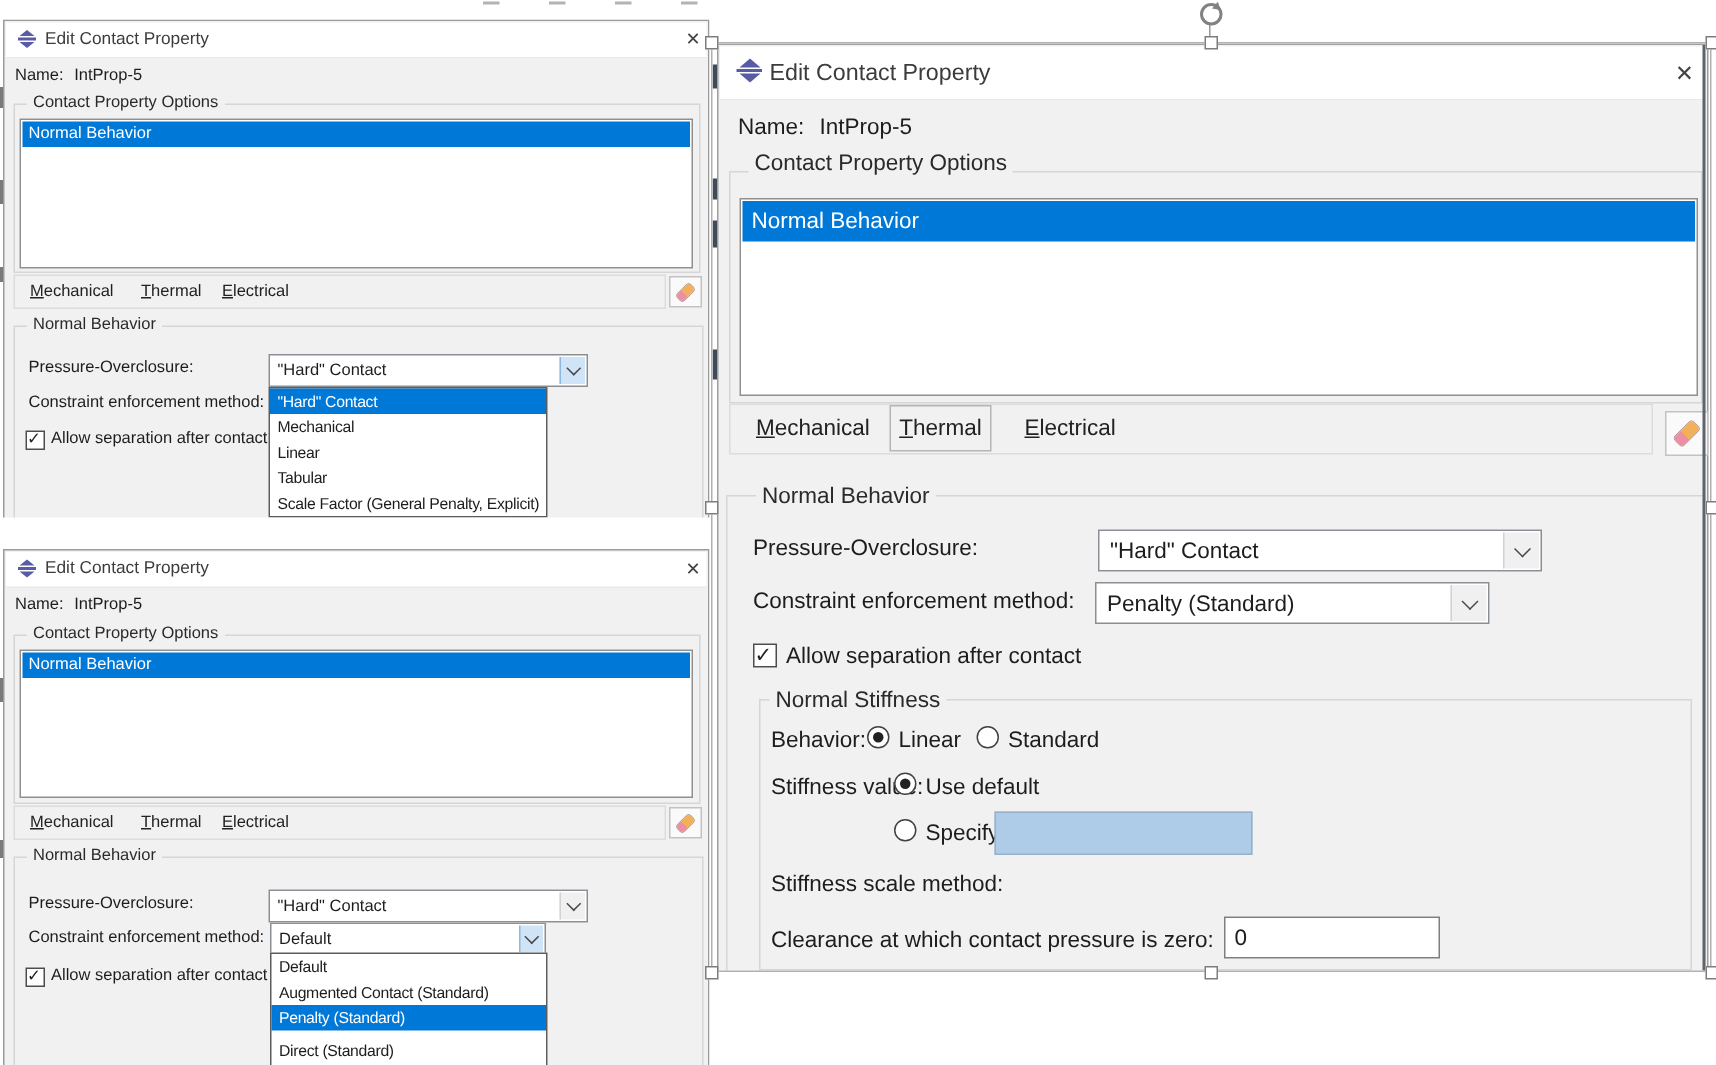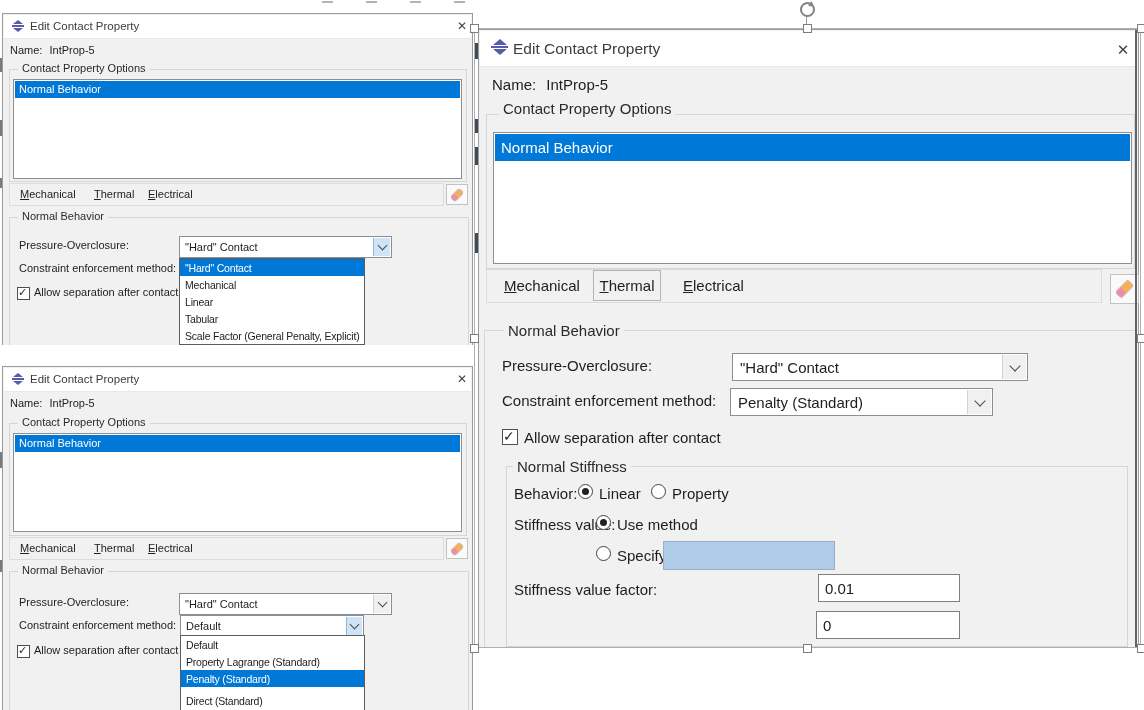--- a/index.html
+++ b/index.html
@@ -175,21 +175,21 @@
       <div class="combo" style="left:177px;top:248px;width:182px;height:20px;">
         <span class="val f11" style="padding-left:5px;">Default</span>
         <span class="carrow open" style="width:15px;">
             <span class="chev"></span>
           </span>
       </div>
       <span class="cb" style="left:14px;top:278px;width:11px;height:11px;font-size:11px;"></span>
       <span class="lbl f11" style="left:31px;top:277px;">Allow separation after contact</span>
       <div class="ddown" style="left:177px;top:268px;width:183px;">
         <div class="dditem f105" style="height:17px;">Default</div>
-        <div class="dditem f105" style="height:17px;">Property Lagrange (Standard)</div>
+        <div class="dditem f105" style="height:17px;">Augmented Contact (Standard)</div>
         <div class="dditem sel f105" style="height:17px;">Penalty (Standard)</div>
         <div class="dditem f105" style="height:28px;">Direct (Standard)</div>
       </div>
     </div>
   </div>
 
   <div class="dlgclip" style="left:475px;top:29px;width:665px;height:618px;">
 
     <div class="sliv" style="left:0;top:14px;width:5px;height:16px;"></div>
     <div class="sliv" style="left:0;top:90px;width:5px;height:14px;"></div>
@@ -243,37 +243,35 @@
       <span class="cb" style="left:23px;top:399px;width:14px;height:14px;font-size:14px;"></span>
       <span class="lbl f15" style="left:45px;top:399px;">Allow separation after contact</span>
 
       <span class="glabel f15" style="left:34px;top:428px;">Normal Stiffness</span>
       <div class="gbox" style="left:27px;top:436px;width:620px;height:179px;"></div>
 
       <span class="lbl f15" style="left:35px;top:455px;">Behavior:</span>
       <span class="rad sel" style="left:99px;top:454px;width:13px;height:13px;"></span>
       <span class="lbl f15" style="left:120px;top:455px;">Linear</span>
       <span class="rad" style="left:172px;top:454px;width:13px;height:13px;"></span>
-      <span class="lbl f15" style="left:193px;top:455px;">Property</span>
+      <span class="lbl f15" style="left:193px;top:455px;">Standard</span>
 
       <span class="lbl f15" style="left:35px;top:486px;">Stiffness value:</span>
       <span class="rad sel" style="left:117px;top:485px;width:13px;height:13px;"></span>
-      <span class="lbl f15" style="left:138px;top:486px;">Use method</span>
+      <span class="lbl f15" style="left:138px;top:486px;">Use default</span>
 
       <span class="rad" style="left:117px;top:516px;width:13px;height:13px;"></span>
       <span class="lbl f15" style="left:138px;top:517px;">Specify:</span>
       <div class="field" style="left:184px;top:511px;width:170px;height:27px;background:#aecbe8;border-color:#9ab0c6;">
         <span class="f15"></span>
       </div>
 
-      <span class="lbl f15" style="left:35px;top:551px;">Stiffness value factor:</span>
-      <div class="field" style="left:339px;top:544px;width:134px;height:26px;padding-left:6px;">
-        <span class="f15">0.01</span>
-      </div>
-
+      <span class="lbl f15" style="left:35px;top:551px;">Stiffness scale method:</span>
+
+      <span class="lbl f15" style="left:35px;top:588px;">Clearance at which contact pressure is zero:</span>
       <div class="field" style="left:337px;top:581px;width:136px;height:26px;padding-left:6px;">
         <span class="f15">0</span>
       </div>
 
       <div class="darkedge" style="left:656px;top:0;width:2px;height:650px;"></div>
     </div>
   </div>
 
   <div class="selframe" style="left:474px;top:28px;width:665px;height:618px;"></div>
   <div class="stem" style="left:806px;top:15px;height:13px;"></div>

